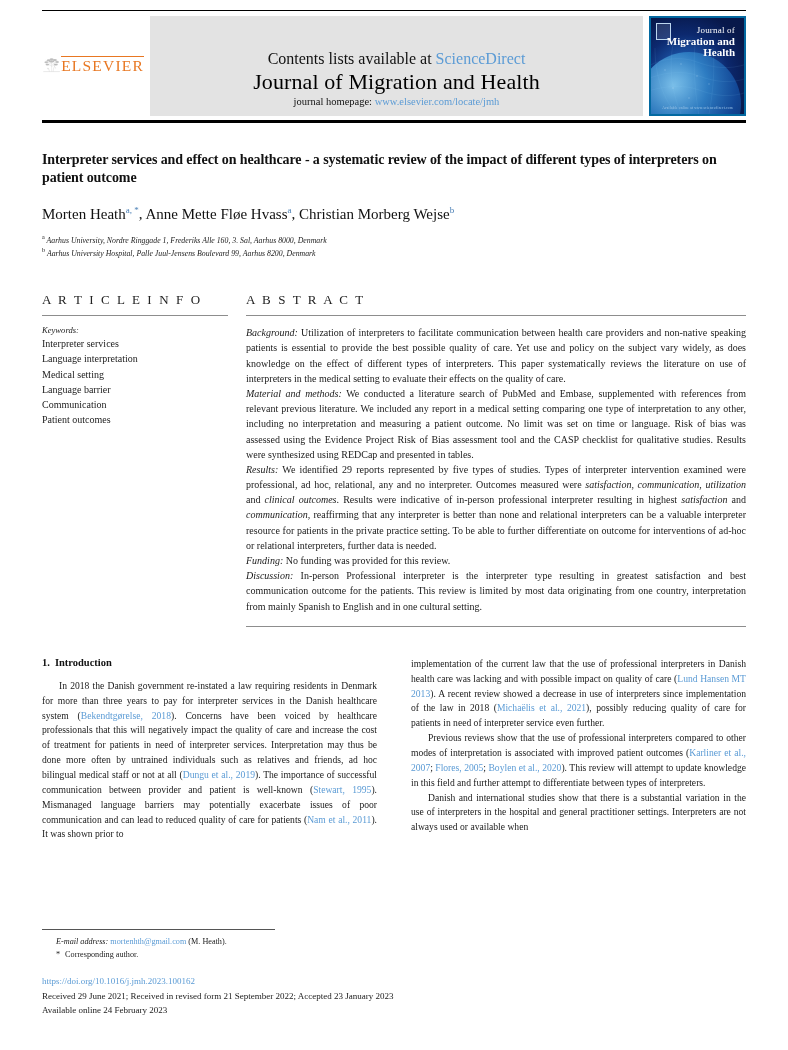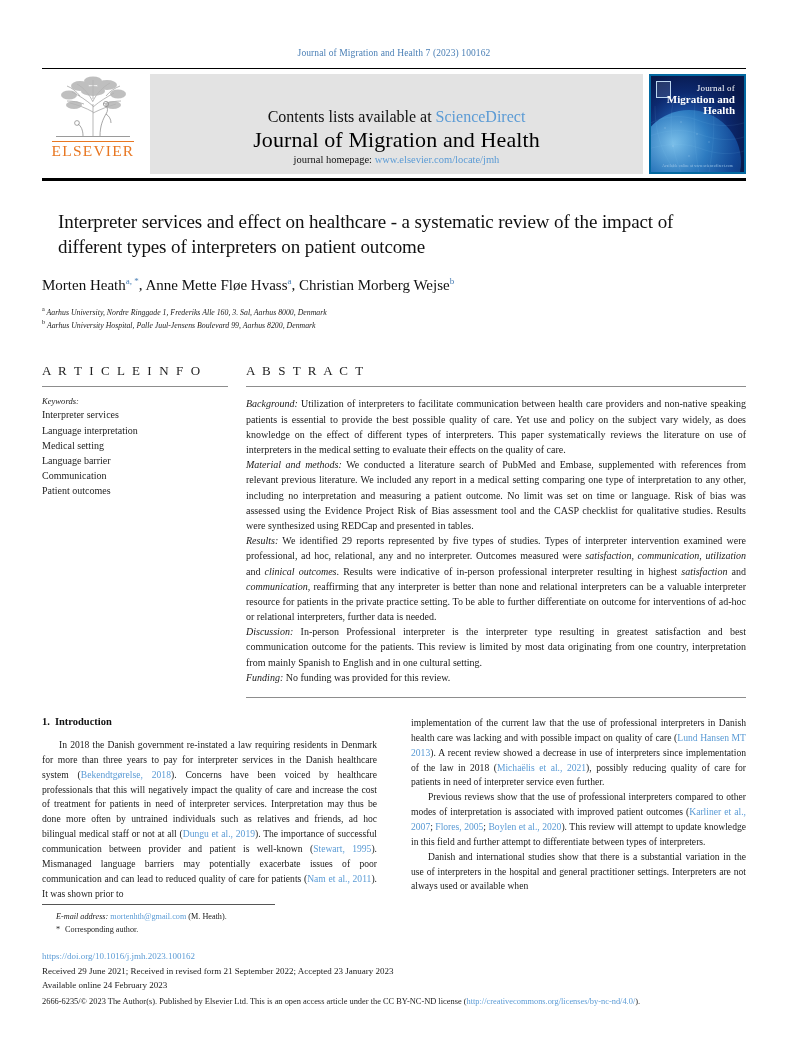--- a/index.html
+++ b/index.html
@@ -38,21 +38,21 @@
     border-top: 1.1px solid #000;
     padding-top: 5px;
     display: flex;
     align-items: stretch;
     height: 100px;
   }
   .elsevier-logo {
     width: 102px;
     flex: 0 0 102px;
     display: flex;
-    flex-direction: column;
+    flex-direction: row;
     align-items: center;
     justify-content: flex-start;
     padding-bottom: 2px;
   }
   .tree-svg { display: block; }
   .elsevier-word {
     font-family: "Liberation Serif", serif;
     font-size: 15.5px;
     letter-spacing: 1.2px;
     color: #E87722;
@@ -150,25 +150,25 @@
     background: rgba(255,255,255,0.12);
   }
   .masthead-rule {
     border-bottom: 3.2px solid #000;
     margin-top: 4px;
   }
 
   
   .title-block { margin-top: 28px; }
   .paper-title {
-    font-size: 19px;
+    font-size: 14px;
     line-height: 1.32;
     color: #111;
-    margin: 16px;
-    font-weight: normal;
+    margin: 0;
+    font-weight: bold;
     letter-spacing: -0.1px;
   }
   .authors {
     margin-top: 17px;
     font-size: 15px;
     color: #111;
     line-height: 1.3;
   }
   .authors sup { font-size: 9px; color: #4a7fb5; }
   .affiliations {
@@ -225,21 +225,21 @@
   }
   .abstract-body p { margin: 0; }
   .abstract-body i { font-style: italic; }
   .abstract-rule {
     border-bottom: 0.7px solid #8d8d8d;
     margin-top: 12px;
   }
 
   
   .body-cols {
-    margin-top: 18px;
+    margin-top: 30px;
     display: flex;
     gap: 34px;
   }
   .body-col { flex: 1 1 0; }
   .h1 {
     font-size: 10.5px;
     font-weight: bold;
     color: #111;
     margin: 0 0 11px 0;
   }
@@ -293,21 +293,20 @@
     line-height: 1.55;
     color: #1a1a1a;
     margin-top: 2px;
   }
 </style>
 </head>
 <body>
 
 <div class="page">
 
-  <div class="running-head">Journal of Migration and Health 7 (2023) 100162</div>
 
   <div class="masthead">
 
     <div class="elsevier-logo">
       <svg class="tree-svg" width="86" height="66" viewBox="0 0 86 66">
         <g stroke="#9a9a9a" stroke-width="0.7" fill="none">
           <path d="M43 62 L43 30"></path>
           <path d="M43 32 C36 26 30 22 22 18"></path>
           <path d="M43 33 C50 27 57 23 64 19"></path>
           <path d="M43 38 C36 34 28 31 20 29"></path>
@@ -409,22 +408,22 @@
       </ul>
     </div>
 
     <div class="col-abstract">
       <div class="sec-head">A B S T R A C T</div>
       <div class="sec-rule"></div>
       <div class="abstract-body">
           <p><i>Background:</i> Utilization of interpreters to facilitate communication between health care providers and non-native speaking patients is essential to provide the best possible quality of care. Yet use and policy on the subject vary widely, as does knowledge on the effect of different types of interpreters. This paper systematically reviews the literature on use of interpreters in the medical setting to evaluate their effects on the quality of care.</p>
           <p><i>Material and methods:</i> We conducted a literature search of PubMed and Embase, supplemented with references from relevant previous literature. We included any report in a medical setting comparing one type of interpretation to any other, including no interpretation and measuring a patient outcome. No limit was set on time or language. Risk of bias was assessed using the Evidence Project Risk of Bias assessment tool and the CASP checklist for qualitative studies. Results were synthesized using REDCap and presented in tables.</p>
           <p><i>Results:</i> We identified 29 reports represented by five types of studies. Types of interpreter intervention examined were professional, ad hoc, relational, any and no interpreter. Outcomes measured were <i>satisfaction</i>, <i>communication</i>, <i>utilization</i> and <i>clinical outcomes</i>. Results were indicative of in-person professional interpreter resulting in highest <i>satisfaction</i> and <i>communication</i>, reaffirming that any interpreter is better than none and relational interpreters can be a valuable interpreter resource for patients in the private practice setting. To be able to further differentiate on outcome for interventions of ad-hoc or relational interpreters, further data is needed.</p>
+          <p><i>Funding:</i> No funding was provided for this review.</p>
           <p><i>Discussion:</i> In-person Professional interpreter is the interpreter type resulting in greatest satisfaction and best communication outcome for the patients. This review is limited by most data originating from one country, interpretation from mainly Spanish to English and in one cultural setting.</p>
-          <p><i>Funding:</i> No funding was provided for this review.</p>
         </div>
       <div class="abstract-rule"></div>
     </div>
   </div>
 
   <div class="body-cols">
     <div class="body-col">
       <div class="h1">
         <span class="num">1.</span><span>Introduction</span>
       </div>
@@ -447,16 +446,15 @@
       <i>E-mail address:</i>
       <span class="foot-link">mortenhth@gmail.com</span>
       <span>(M. Heath).</span>
     </div>
     <div class="foot-note">
       <span class="star">*</span><span>Corresponding author.</span>
     </div>
     <div class="doi-line">https://doi.org/10.1016/j.jmh.2023.100162</div>
     <div class="pub-line">Received 29 June 2021; Received in revised form 21 September 2022; Accepted 23 January 2023</div>
     <div class="pub-line">Available online 24 February 2023</div>
-    <div class="copy-line">2666-6235/© 2023 The Author(s).  Published by Elsevier Ltd.  This is an open access article under the CC BY-NC-ND license (<span class="foot-link">http://creativecommons.org/licenses/by-nc-nd/4.0/</span>).</div>
   </div>
 
 </div>
 
 </body></html>

